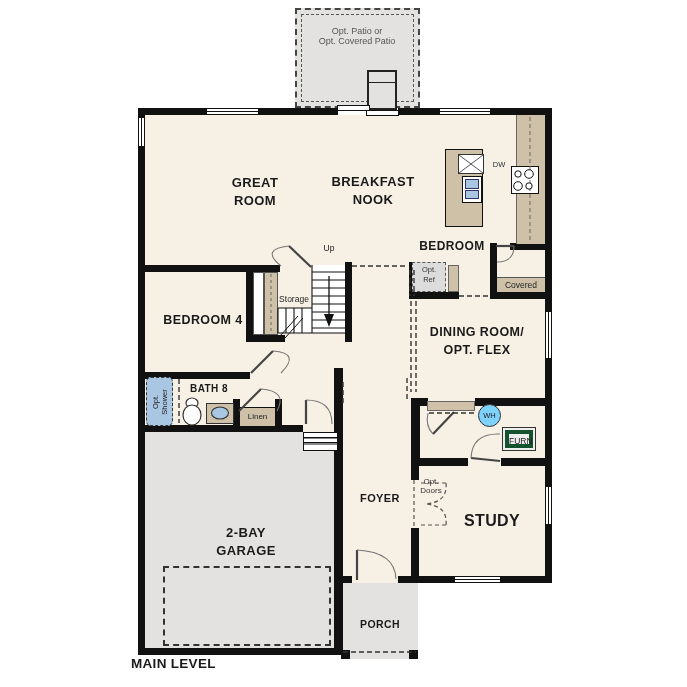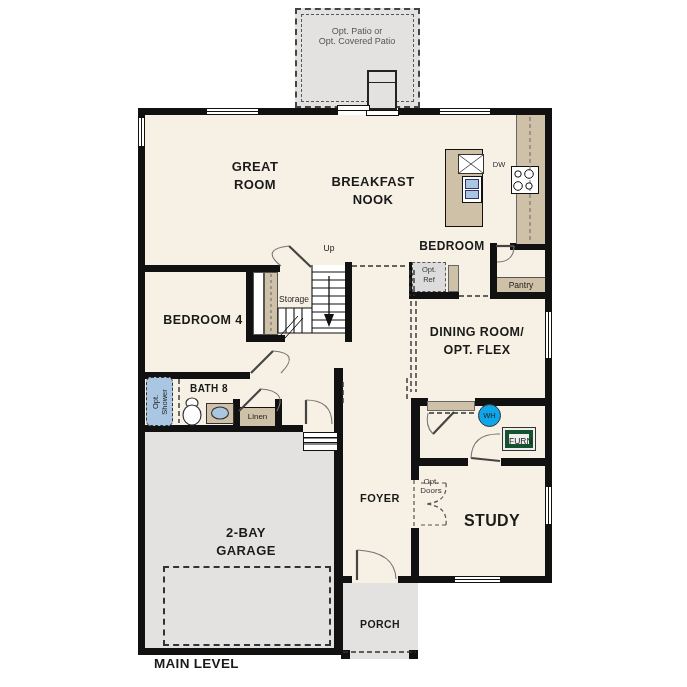--- a/index.html
+++ b/index.html
@@ -84,39 +84,39 @@
     <div style="height:9px;background:#a9c7e2;border:.8px solid #336"></div>
   </div>
   <div class="tan" style="left:516px;top:115px;width:29px;height:129px;border-left:1px solid #666"></div>
   <div class="fix" style="left:511px;top:166px;width:28px;height:28px;background:#fff;border:1.3px solid #111;z-index:14"></div>
   <div class="fix" style="left:412px;top:262px;width:34px;height:30px;background:#dcdcdc;border:1.6px dashed #555;z-index:13;font-size:7.5px;color:#333;text-align:center;line-height:1.35;padding-top:2px">
     <div>Opt.</div>
     <div>Ref</div>
   </div>
   <div class="tan" style="left:448px;top:265px;width:11px;height:27px;border:1px solid #666"></div>
   <div class="tan" style="left:497px;top:277px;width:48px;height:15px;border-top:1px solid #555;text-align:center;font-size:8.5px;color:#222;line-height:15px">
-    <span>Pantry</span>
+    <span>Covered</span>
   </div>
 
   <div class="white" style="left:253px;top:272px;width:11px;height:63px;border:1px solid #555;z-index:12"></div>
   <div class="tan" style="left:264px;top:272px;width:14px;height:63px;border:1px solid #555"></div>
 
   <div class="fix" style="left:146px;top:377px;width:27px;height:49px;background:#a9c7e2;border:1.8px dashed #333;border-radius:5px;display:flex;align-items:center;justify-content:center;z-index:13">
     <div style="transform:rotate(-90deg);font-size:7.5px;color:#222;text-align:center;line-height:1.2;white-space:nowrap">
       <div>Opt.</div>
       <div>Shower</div>
     </div>
   </div>
   <div class="tan" style="left:206px;top:403px;width:28px;height:21px;border:1.2px solid #333"></div>
   <div class="tan" style="left:240px;top:407px;width:35px;height:19px;border-top:1.5px solid #111;text-align:center;font-size:8px;color:#222;line-height:18px">
     <span>Linen</span>
   </div>
 
   <div class="tan" style="left:427px;top:401px;width:48px;height:10px;border:1px solid #666"></div>
-  <div class="fix" style="left:478px;top:404px;width:23px;height:23px;background:#0ea5e9;border:1.5px solid #333;border-radius:50%;text-align:center;font-size:7.5px;color:#222;line-height:21px;z-index:13">
+  <div class="fix" style="left:478px;top:404px;width:23px;height:23px;background:#7dd3fc;border:1.5px solid #333;border-radius:50%;text-align:center;font-size:7.5px;color:#222;line-height:21px;z-index:13">
     <span>WH</span>
   </div>
   <div class="fix" style="left:502px;top:427px;width:34px;height:24px;background:#eee;border:1.5px solid #333;padding:2px;z-index:13">
     <div style="width:100%;height:100%;border:4px solid #14532d;text-align:center;font-size:8.5px;font-weight:normal;color:#222;line-height:14px">
       <span>FURN</span>
     </div>
   </div>
 
   <div class="fix" style="left:303px;top:432px;width:35px;height:19px;background:#fff;border:1.5px solid #111">
     <div style="height:5px;border-bottom:1.2px solid #111"></div>
@@ -216,21 +216,21 @@
     <g stroke="#555" stroke-width="1" fill="none">
       <path d="M459,155 L483,173"></path>
         <path d="M483,155 L459,173"></path>
     </g>
     <g stroke="#111" stroke-width="1" fill="none">
       <line x1="304" y1="438" x2="337" y2="438"></line>
         <line x1="304" y1="444" x2="337" y2="444"></line>
     </g>
   </svg>
 
-  <div class="room-label" style="left:255px;top:176px">
+  <div class="room-label" style="left:255px;top:192px">
     <div>GREAT</div>
     <div>ROOM</div>
   </div>
   <div class="room-label" style="left:373px;top:191px">
     <div>BREAKFAST</div>
     <div>NOOK</div>
   </div>
   <div class="room-label" style="left:452px;top:246px;font-size:12px">BEDROOM</div>
   <div class="room-label" style="left:203px;top:321px;font-size:12.5px">BEDROOM 4</div>
   <div class="room-label" style="left:209px;top:389px;font-size:10px">BATH 8</div>
@@ -249,15 +249,15 @@
     <div>Opt. Patio or</div>
     <div>Opt. Covered Patio</div>
   </div>
   <div class="s-label c-label" style="left:329px;top:248px">Up</div>
   <div class="s-label c-label" style="left:294px;top:299px">Storage</div>
   <div class="s-label c-label" style="left:431px;top:486px;font-size:8px;text-align:center;color:#333">
     <div>Opt.</div>
     <div>Doors</div>
   </div>
   <div class="s-label c-label" style="left:499px;top:164px;font-size:7.5px;z-index:41;text-shadow:0 0 2px #fff,0 0 2px #fff">DW</div>
-  <div class="room-label" style="left:154px;top:655px;transform:none;font-size:13.5px;letter-spacing:.3px">MAIN LEVEL</div>
+  <div class="room-label" style="left:131px;top:655px;transform:none;font-size:13.5px;letter-spacing:.3px">MAIN LEVEL</div>
 
 </div>
 
 </body></html>

